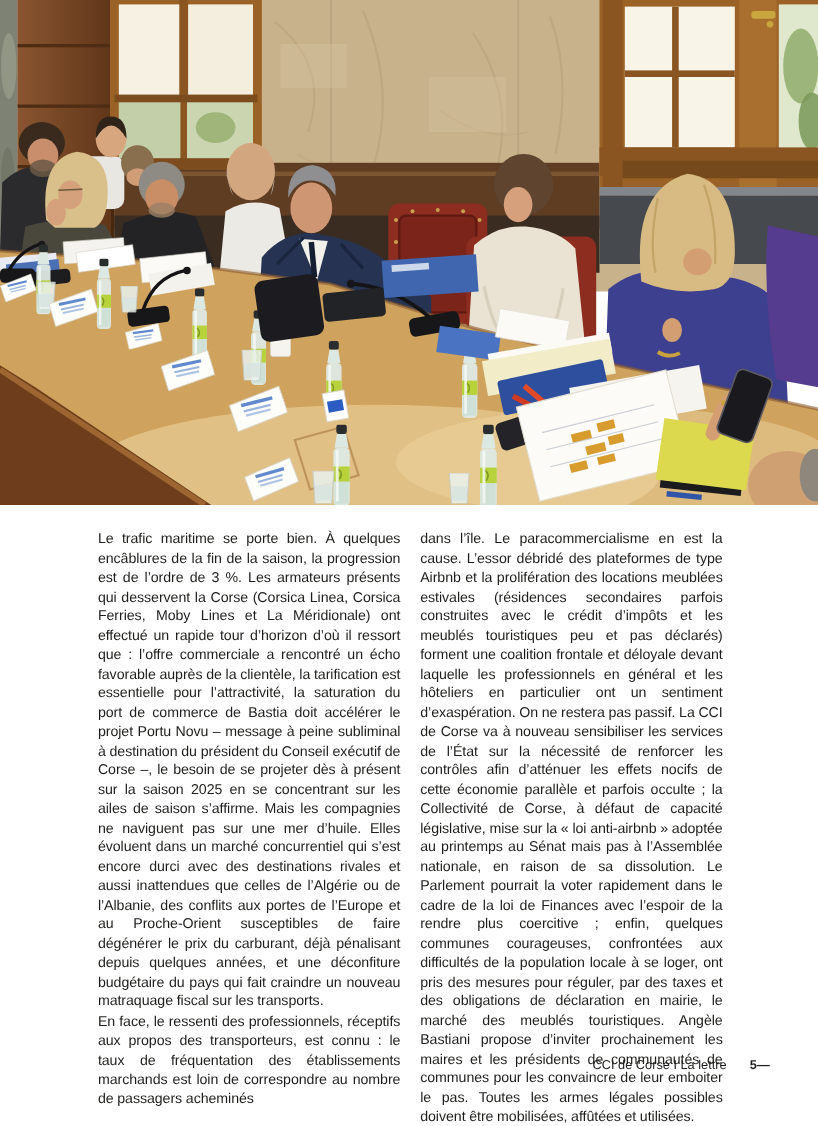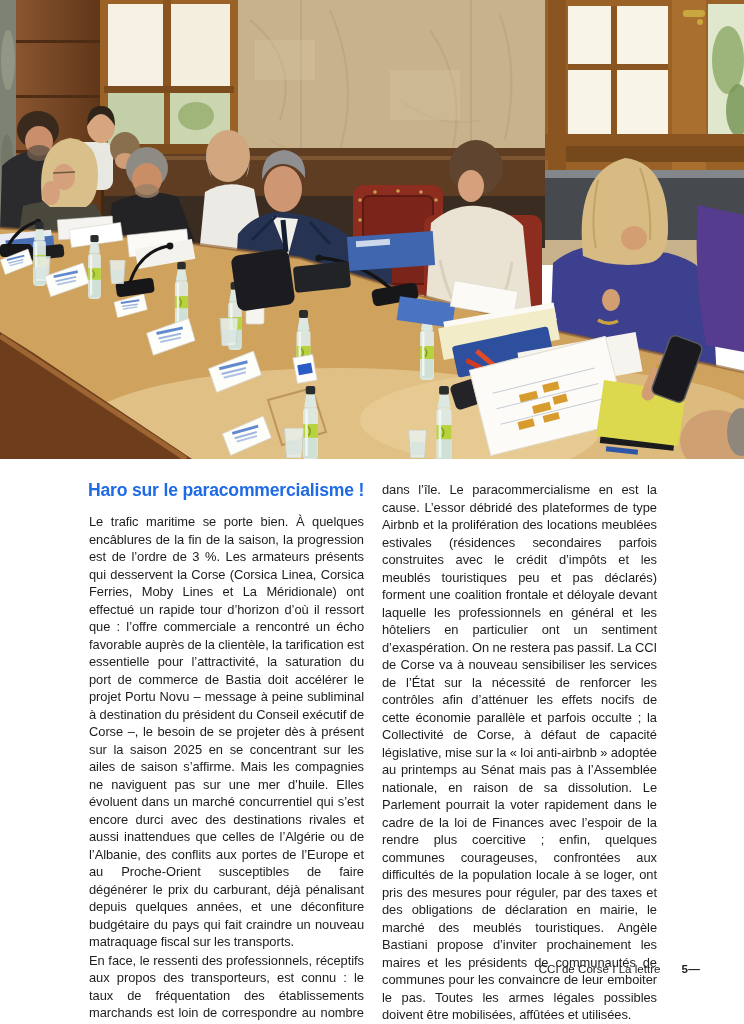--- a/index.html
+++ b/index.html
@@ -296,21 +296,20 @@
       <ellipse cx="716" cy="441" rx="36" ry="31" fill="#cfa071"></ellipse>
       <ellipse cx="741" cy="432" rx="14" ry="24" fill="#8f867c"></ellipse>
     </g>
   </g>
 </svg>
 </div>
 
 <div class="content">
   <div class="columns">
     <div class="col">
-      <h1 class="headline">Haro sur le paracommercialisme !</h1>
       <p class="body">Le trafic maritime se porte bien. À quelques encâblures de la fin de la saison, la progression est de l’ordre de 3 %. Les armateurs présents qui desservent la Corse (Corsica Linea, Corsica Ferries, Moby Lines et La Méridionale) ont effectué un rapide tour d’horizon d’où il ressort que : l’offre commerciale a rencontré un écho favorable auprès de la clientèle, la tarification est essentielle pour l’attractivité, la saturation du port de commerce de Bastia doit accélérer le projet Portu Novu – message à peine subliminal à destination du président du Conseil exécutif de Corse –, le besoin de se projeter dès à présent sur la saison 2025 en se concentrant sur les ailes de saison s’affirme. Mais les compagnies ne naviguent pas sur une mer d’huile. Elles évoluent dans un marché concurrentiel qui s’est encore durci avec des destinations rivales et aussi inattendues que celles de l’Algérie ou de l’Albanie, des conflits aux portes de l’Europe et au Proche-Orient susceptibles de faire dégénérer le prix du carburant, déjà pénalisant depuis quelques années, et une déconfiture budgétaire du pays qui fait craindre un nouveau matraquage fiscal sur les transports.</p>
       <p class="body">En face, le ressenti des professionnels, réceptifs aux propos des transporteurs, est connu : le taux de fréquentation des établissements marchands est loin de correspondre au nombre de passagers acheminés</p>
     </div>
     <div class="col">
       <p class="body">dans l’île. Le paracommercialisme en est la cause. L’essor débridé des plateformes de type Airbnb et la prolifération des locations meublées estivales (résidences secondaires parfois construites avec le crédit d’impôts et les meublés touristiques peu et pas déclarés) forment une coalition frontale et déloyale devant laquelle les professionnels en général et les hôteliers en particulier ont un sentiment d’exaspération. On ne restera pas passif. La CCI de Corse va à nouveau sensibiliser les services de l’État sur la nécessité de renforcer les contrôles afin d’atténuer les effets nocifs de cette économie parallèle et parfois occulte ; la Collectivité de Corse, à défaut de capacité législative, mise sur la « loi anti-airbnb » adoptée au printemps au Sénat mais pas à l’Assemblée nationale, en raison de sa dissolution. Le Parlement pourrait la voter rapidement dans le cadre de la loi de Finances avec l’espoir de la rendre plus coercitive ; enfin, quelques communes courageuses, confrontées aux difficultés de la population locale à se loger, ont pris des mesures pour réguler, par des taxes et des obligations de déclaration en mairie, le marché des meublés touristiques. Angèle Bastiani propose d’inviter prochainement les maires et les présidents de communautés de communes pour les convaincre de leur emboiter le pas. Toutes les armes légales possibles doivent être mobilisées, affûtées et utilisées.</p>
     </div>
   </div>
 </div>
 
 <div class="footer">

